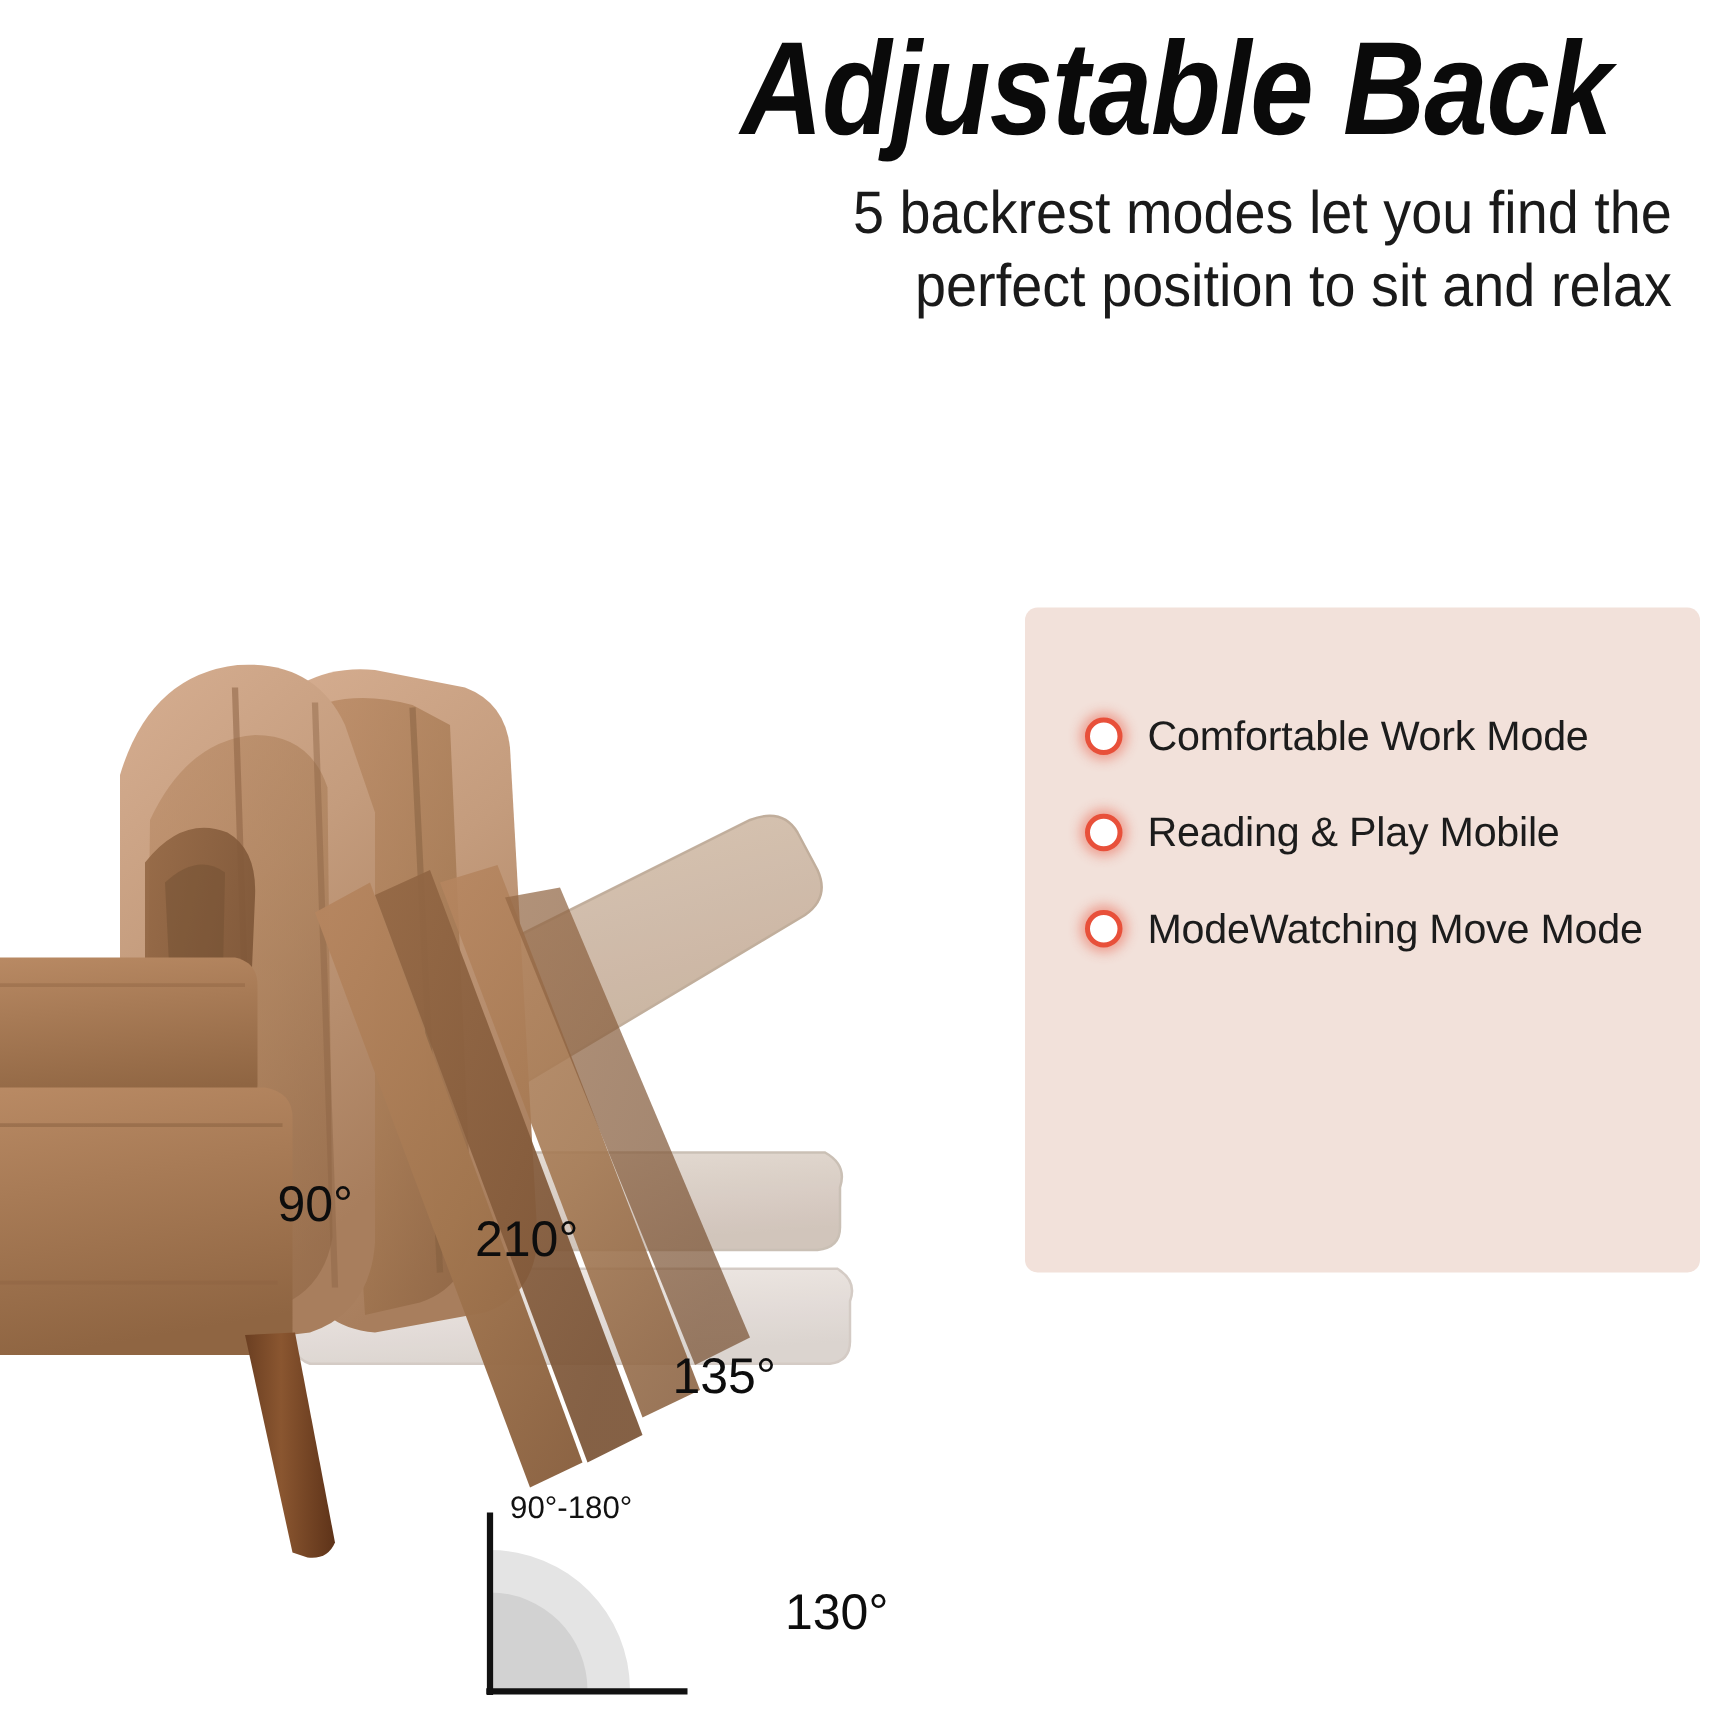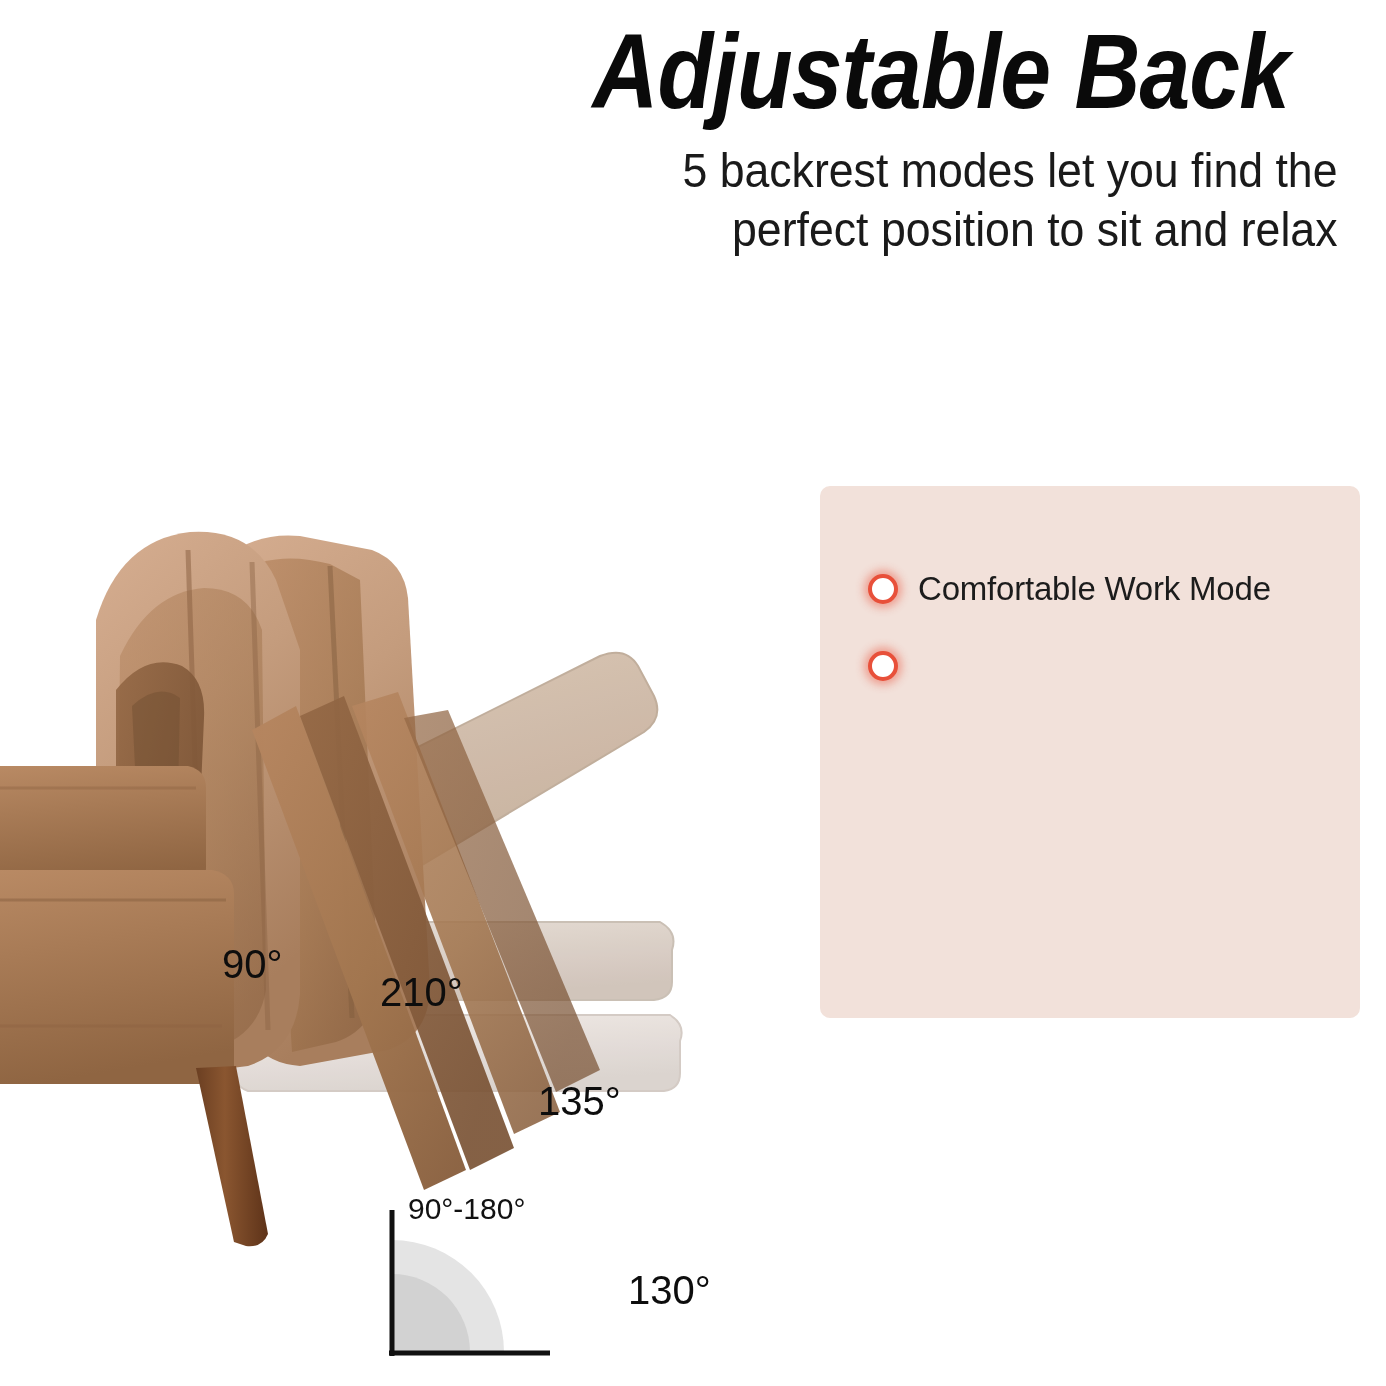--- a/index.html
+++ b/index.html
@@ -90,21 +90,21 @@
     left: 378px;
     top: 1196px;
     width: 190px;
     height: 180px;
   }
   #angle-gauge-label {
     position: absolute;
     left: 30px;
     top: -4px;
     font-family: "Liberation Sans", sans-serif;
-    font-size: 30px;
+    font-size: 25px;
     color: #111111;
     white-space: nowrap;
   }
 
   
   #feature-panel {
     position: absolute;
     left: 820px;
     top: 486px;
     width: 540px;
@@ -274,15 +274,20 @@
 </div>
 
 <div id="feature-panel">
   <ul id="feature-list">
     <li class="feature-item">
       <span class="feature-bullet"></span>
       <span class="feature-text">Comfortable Work Mode</span>
     </li>
     <li class="feature-item">
       <span class="feature-bullet"></span>
+      <span class="feature-text">Reading &amp; Play Mobile</span>
+    </li>
+    <li class="feature-item">
+      <span class="feature-bullet"></span>
+      <span class="feature-text">ModeWatching Move Mode</span>
     </li>
   </ul>
 </div>
 
 </body></html>

